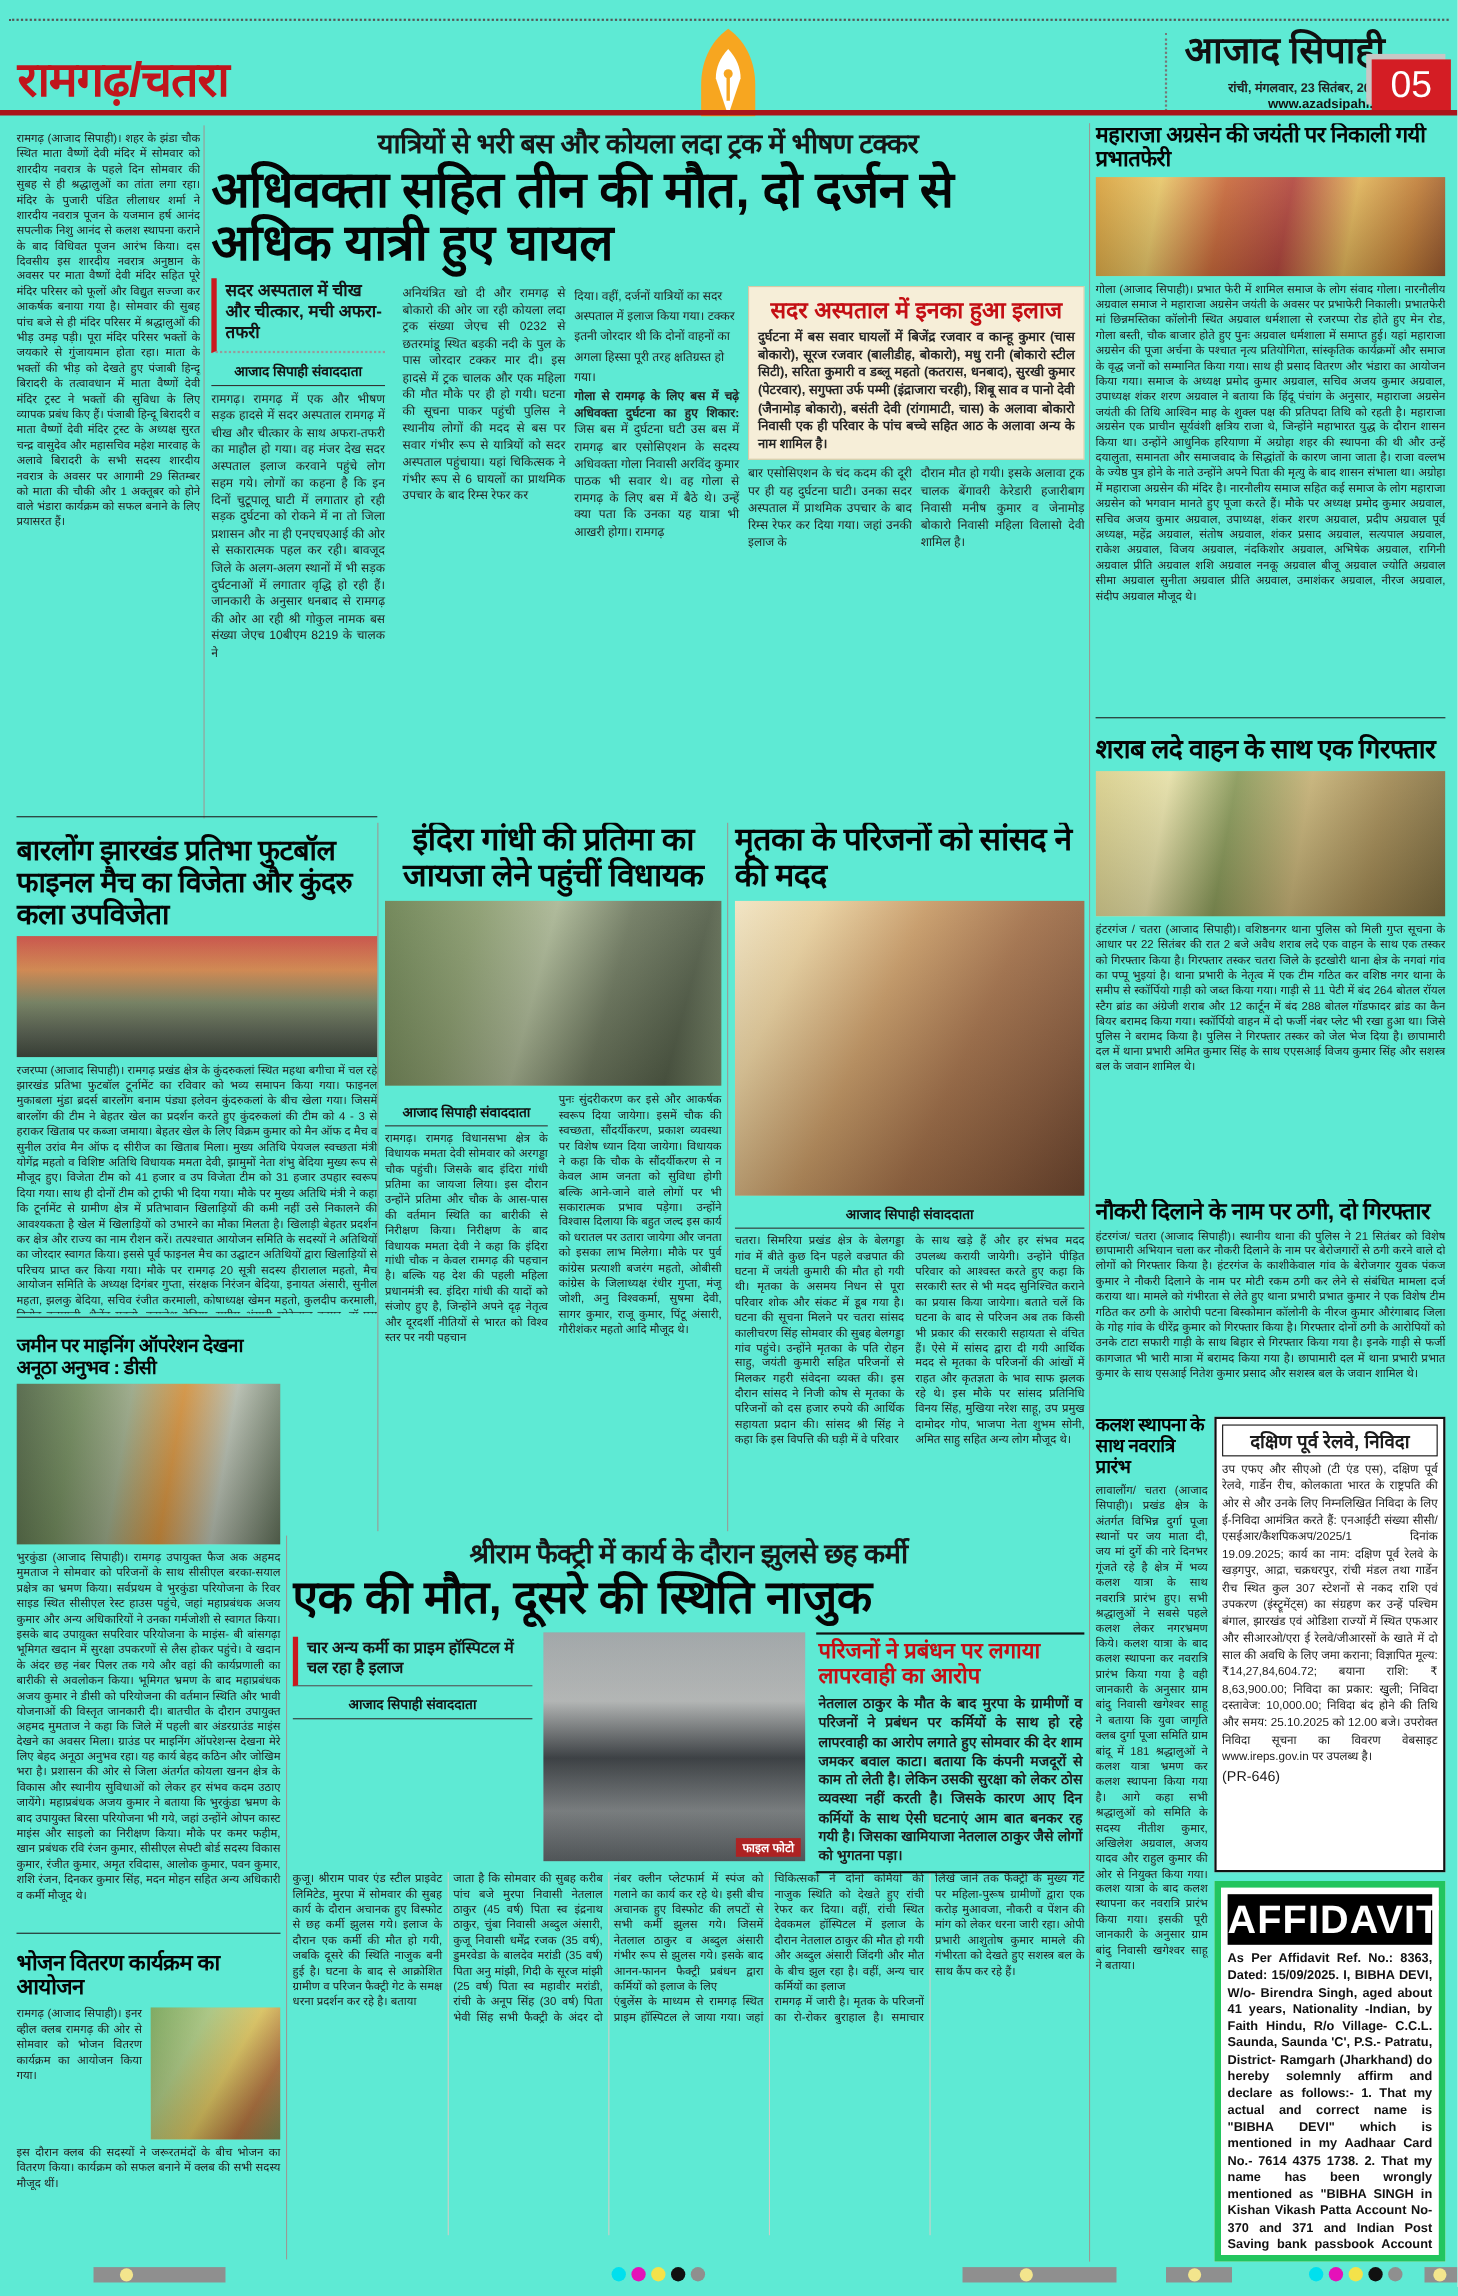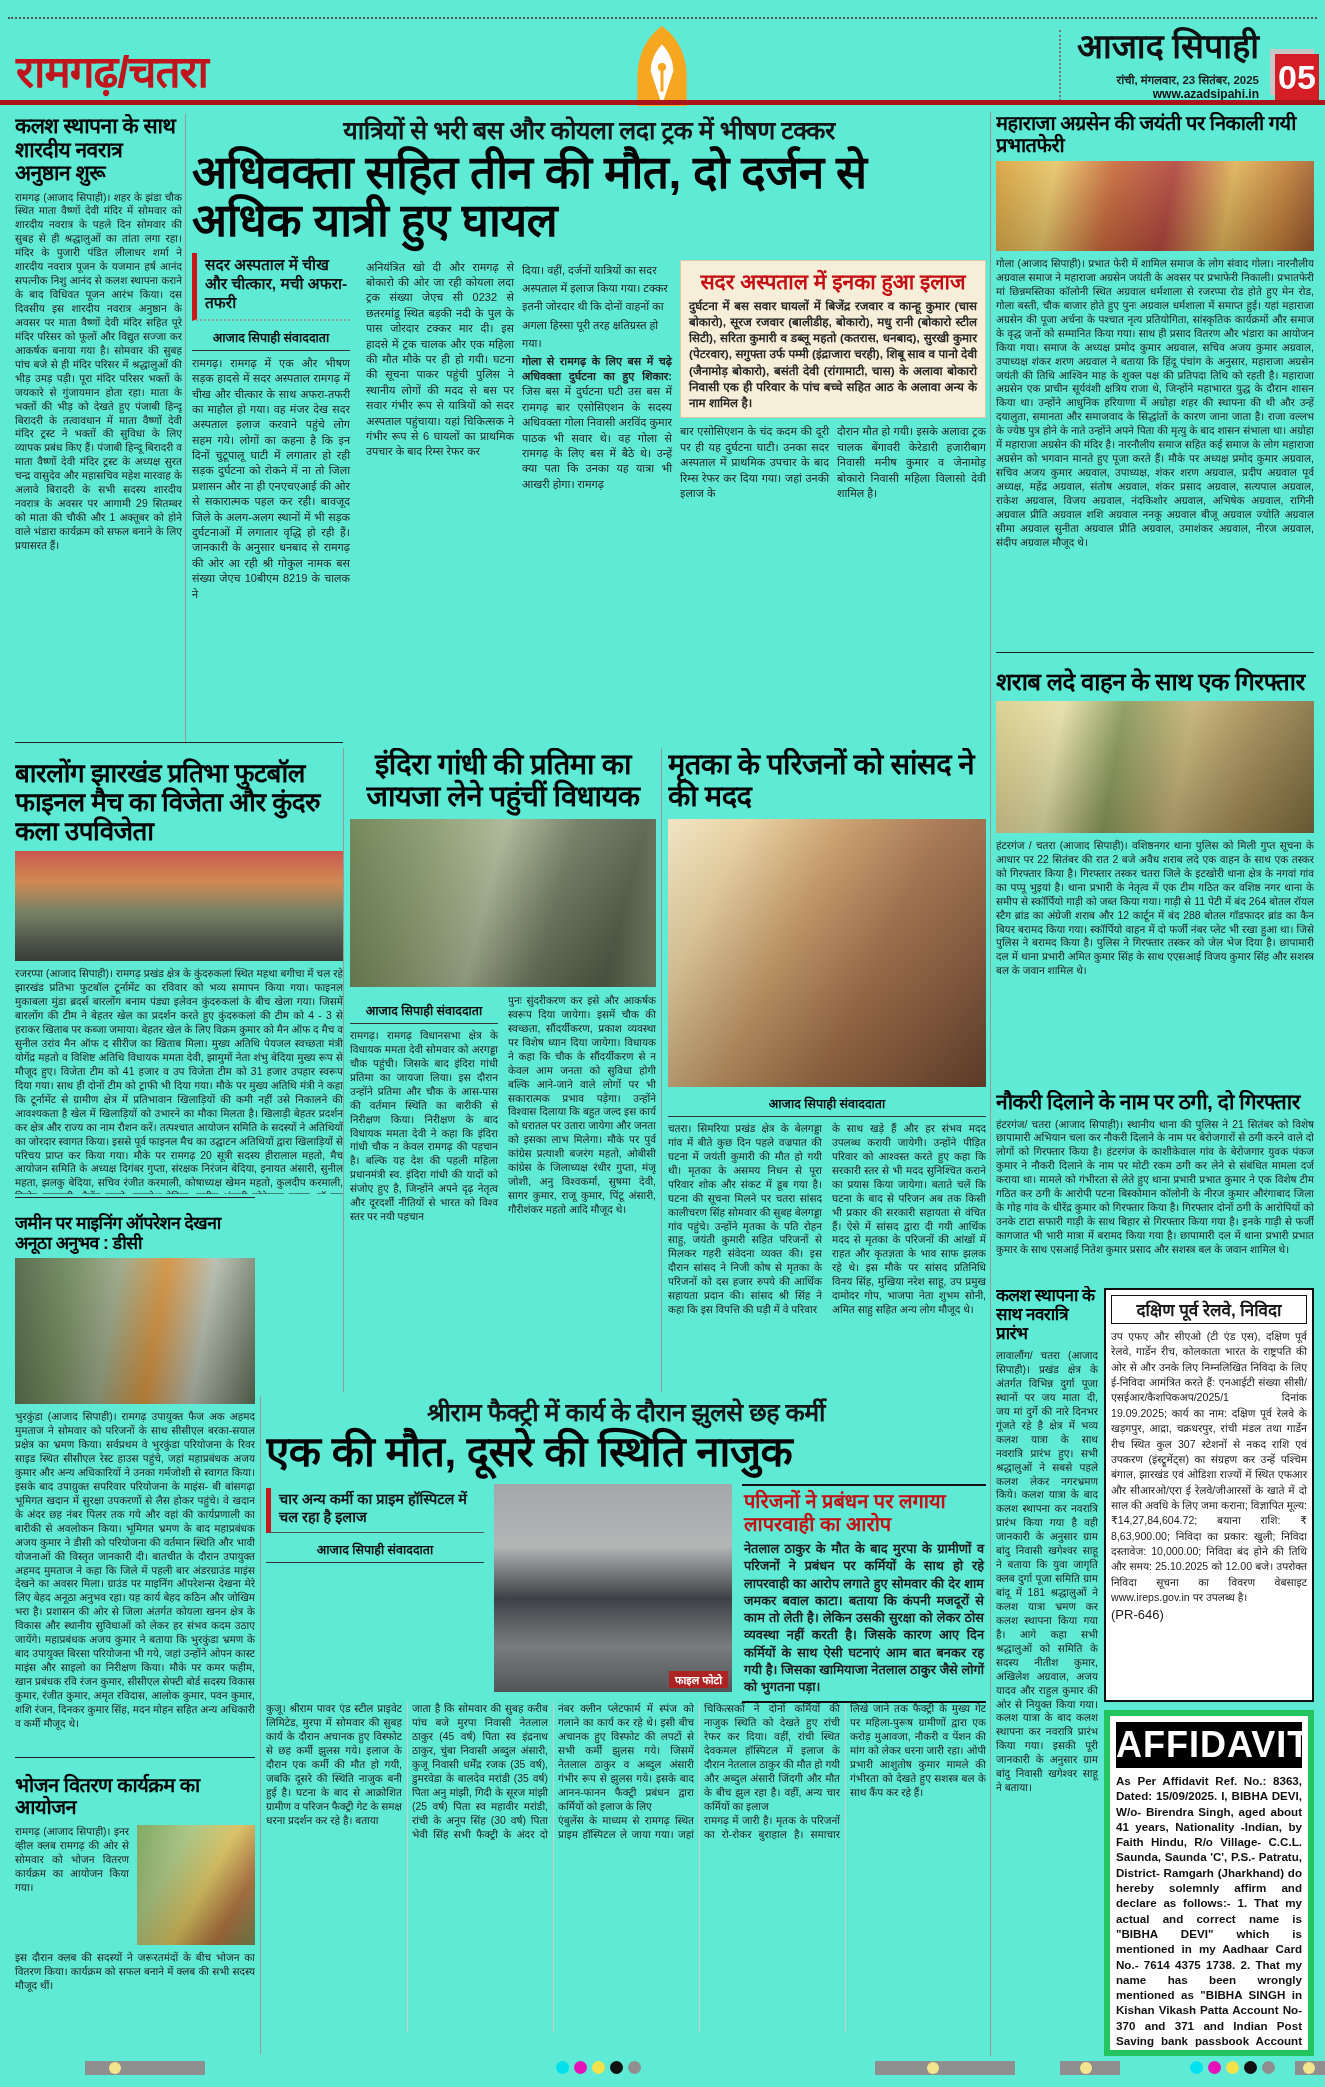--- a/index.html
+++ b/index.html
@@ -7,22 +7,22 @@
   #page{position:relative;width:1325px;height:2087px;background:#5eead4;margin:0 auto;
         font-family:"Liberation Sans","DejaVu Sans",sans-serif;color:#1b1b1b;overflow:hidden}
   
   .top-dots{position:absolute;top:17px;left:8px;right:8px;border-top:2px dotted #555}
   .section-title{position:absolute;left:16px;top:40px;font-size:44px;font-weight:bold;color:#c0151c;letter-spacing:-1px}
   .logo{position:absolute;left:620px;top:24px;width:84px;height:82px}
   .mast-right{position:absolute;right:66px;top:30px;text-align:right;border-left:2px dotted #777;padding-left:16px}
   .paper-name{font-family:"Liberation Serif","DejaVu Serif",serif;font-size:34px;font-weight:bold;color:#111;line-height:1}
   .mast-date{font-size:11.5px;font-weight:bold;margin-top:8px;color:#222}
   .mast-web{font-size:12px;font-weight:bold;color:#111}
-  .page-badge{position:absolute;right:6px;top:54px;width:44px;height:46px;background:#d41d24;color:#fff;
-              font-size:34px;font-weight:bold;display:flex;align-items:center;justify-content:center;
+  .page-badge{position:absolute;right:6px;top:54px;width:72px;height:46px;background:#d41d24;color:#fff;
+              font-size:34px;font-weight:normal;display:flex;align-items:center;justify-content:center;
               box-shadow:-5px -5px 0 #c7c7c5}
   .red-rule{position:absolute;left:0;top:100px;width:100%;height:5px;background:#a9151b}
   
   .art{position:absolute;overflow:hidden}
   .hl{font-weight:bold;color:#050505;line-height:1.12;letter-spacing:-.5px}
   .hl-xxl{font-size:46px;line-height:1.05}
   .hl-xl{font-size:42px;line-height:1.05}
   .hl-lg{font-size:29px;text-align:center}
   .hl-sm{font-size:21px}
   .hl-xs{font-size:17px}
@@ -100,21 +100,20 @@
   <div class="page-badge">05</div>
   <div class="red-rule"></div>
 
   <div class="vline" style="left:185px;top:114px;height:630px"></div>
   <div class="vline" style="left:990px;top:112px;height:1944px"></div>
   <div class="vline" style="left:343px;top:748px;height:644px"></div>
   <div class="vline" style="left:661px;top:748px;height:644px"></div>
   <div class="vline" style="left:260px;top:1396px;height:658px"></div>
 
   <div class="art" style="left:15px;top:114px;width:167px;height:630px">
-    <div class="hl hl-sm">कलश स्थापना के साथ शारदीय नवरात्र अनुष्ठान शुरू</div>
     <div class="body-sm" style="margin-top:6px">रामगढ़ (आजाद सिपाही)। शहर के झंडा चौक स्थित माता वैष्णों देवी मंदिर में सोमवार को शारदीय नवरात्र के पहले दिन सोमवार की सुबह से ही श्रद्धालुओं का तांता लगा रहा। मंदिर के पुजारी पंडित लीलाधर शर्मा ने शारदीय नवरात्र पूजन के यजमान हर्ष आनंद सपत्नीक निशु आनंद से कलश स्थापना कराने के बाद विधिवत पूजन आरंभ किया। दस दिवसीय इस शारदीय नवरात्र अनुष्ठान के अवसर पर माता वैष्णों देवी मंदिर सहित पूरे मंदिर परिसर को फूलों और विद्युत सज्जा कर आकर्षक बनाया गया है। सोमवार की सुबह पांच बजे से ही मंदिर परिसर में श्रद्धालुओं की भीड़ उमड़ पड़ी। पूरा मंदिर परिसर भक्तों के जयकारे से गुंजायमान होता रहा। माता के भक्तों की भीड़ को देखते हुए पंजाबी हिन्दू बिरादरी के तत्वावधान में माता वैष्णों देवी मंदिर ट्रस्ट ने भक्तों की सुविधा के लिए व्यापक प्रबंध किए हैं। पंजाबी हिन्दू बिरादरी व माता वैष्णों देवी मंदिर ट्रस्ट के अध्यक्ष सुरत चन्द्र वासुदेव और महासचिव महेश मारवाह के अलावे बिरादरी के सभी सदस्य शारदीय नवरात्र के अवसर पर आगामी 29 सितम्बर को माता की चौकी और 1 अक्तूबर को होने वाले भंडारा कार्यक्रम को सफल बनाने के लिए प्रयासरत हैं।</div>
   </div>
 
   <div class="art" style="left:192px;top:112px;width:794px;height:634px">
     <div class="kicker">यात्रियों से भरी बस और कोयला लदा ट्रक में भीषण टक्कर</div>
     <div class="hl hl-xxl" style="margin-top:2px">अधिवक्ता सहित तीन की मौत, दो दर्जन से अधिक यात्री हुए घायल</div>
     <div style="display:flex;gap:8px;margin-top:8px;height:468px">
       <div style="width:158px;flex:none">
         <div class="subhead-box">सदर अस्पताल में चीख और चीत्कार, मची अफरा-तफरी</div>
         <div class="byline">आजाद सिपाही संवाददाता</div>

